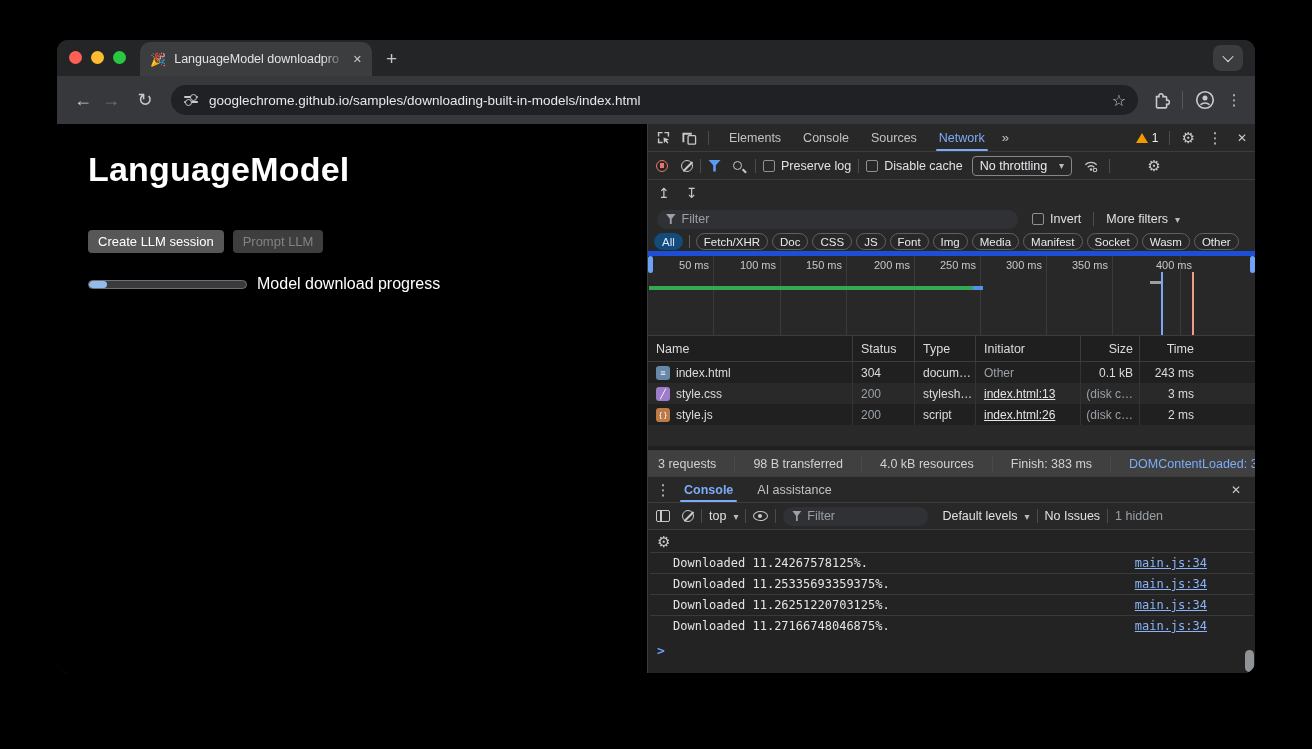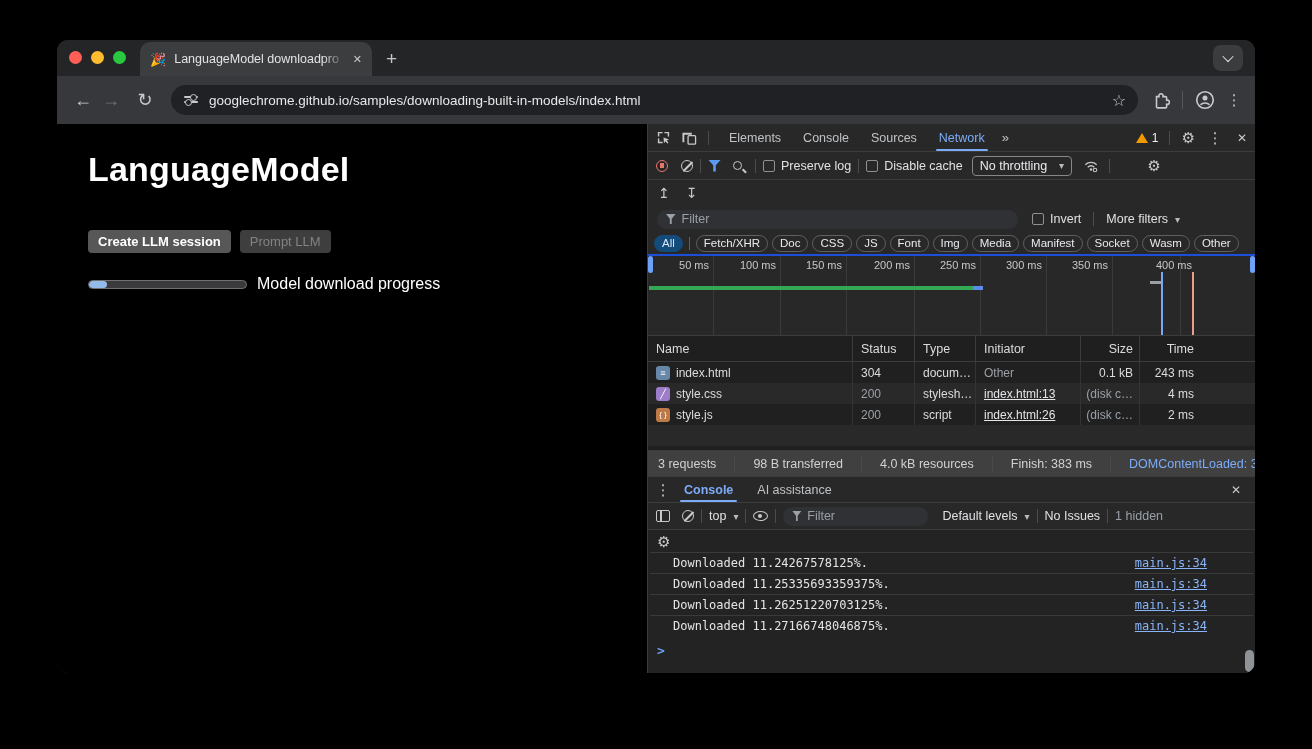--- a/index.html
+++ b/index.html
@@ -43,21 +43,21 @@
   .exticon svg, .profile svg { display:block; }
   .tb-div { width:1px; height:18px; background:#55585b; margin:0 12px; }
   .kebab { color:#c7c9cb; font-size:15px; width:18px; text-align:center; letter-spacing:0; }
 
   
   .content { display:flex; height:549px; }
   .pagearea { width:646px; background:#000; color:#fff; }
   .pagearea h1 { font-size:34px; font-weight:700; margin:26px 0 0 31px; letter-spacing:.2px; }
   .btnrow { margin:41px 0 0 31px; display:flex; gap:9px; }
   .btn { font-size:13px; border-radius:4px; padding:4px 10px; border:none; font-family:inherit; }
-  .btn.primary { background:#575757; color:#fff;font-weight:bold; }
+  .btn.primary { background:#575757; color:#fff; }
   .btn.disabled { background:#3e3e3e; color:#828282; }
   .progrow { margin:22px 0 0 31px; display:flex; align-items:center; gap:10px; }
   .ptrack { width:159px; height:9px; border-radius:5px; background:#3a3a3c; border:1px solid #707073; position:relative; overflow:hidden; }
   .pfill { position:absolute; left:0; top:0; bottom:0; width:18px; background:#93bbea; border-radius:5px; }
   .plabel { font-size:16px; color:#fff; }
 
   
   .devtools { width:608px; background:#282828; border-left:1px solid #3c3c3c; color:#dcdcdc;
               display:flex; flex-direction:column; font-size:12.5px; position:relative; }
   .row { display:flex; align-items:center; flex:none; }
@@ -101,21 +101,21 @@
   .filterrow { height:26px; padding:0 9px; }
   .pill { display:flex; align-items:center; gap:6px; background:#303134; border-radius:10px;
           height:19px; padding:0 9px; }
   .pill input { background:transparent; border:none; outline:none; color:#d7d9db; font-size:12.5px;
                 font-family:inherit; width:100%; }
   .pill input::placeholder { color:#9aa0a6; }
   .netfilter { width:361px; }
   .mf { color:#e0e1e3; display:flex; align-items:center; gap:7px; }
   .mf .arr { color:#b8bbbe; font-size:10px; }
 
-  .chiprow { height:24px; border-bottom:2px solid #1d4ed8; padding:0 4px; white-space:nowrap; overflow:hidden; }
+  .chiprow { height:24px; border-bottom:5px solid #1d4ed8; padding:0 4px; white-space:nowrap; overflow:hidden; }
   .chip { display:inline-flex; align-items:center; height:17px; padding:0 7px; border-radius:9px;
           border:1px solid #5f6063; color:#e8eaed; font-size:11.5px; margin:0 2px; }
   .chip.sel { background:#134c7b; border-color:#134c7b; color:#d8e7fa; }
   .chipdiv { width:1px; height:13px; background:#5f6063; margin:0 4px; display:inline-block; vertical-align:middle; }
 
   .overview { height:80px; border-bottom:1px solid #3c3c3c; position:relative; overflow:hidden; }
   .gline { position:absolute; top:0; bottom:0; width:1px; background:#3a3a3a; }
   .tick { position:absolute; top:3px; width:60px; text-align:right; font-size:11px; color:#c5c8cb; }
   .ov-green { position:absolute; left:1px; top:30px; width:324px; height:3.5px; background:#34a853; }
   .ov-blue-seg { position:absolute; left:325px; top:30px; width:10px; height:3.5px; background:#5b8def; }
@@ -385,21 +385,21 @@
         <div>
             <span class="fic css">╱</span>
             <span class="ell">style.css</span>
           </div>
         <div class="dim">200</div>
         <div class="ell">stylesh…</div>
         <div>
             <span class="lnk ell">index.html:13</span>
           </div>
         <div class="ra dim">(disk c…</div>
-        <div class="ra">4 ms</div>
+        <div class="ra">3 ms</div>
       </div>
       <div class="grid6 trow odd">
         <div>
             <span class="fic js">{ }</span>
             <span class="ell">style.js</span>
           </div>
         <div class="dim">200</div>
         <div class="ell">script</div>
         <div>
             <span class="lnk ell">index.html:26</span>

